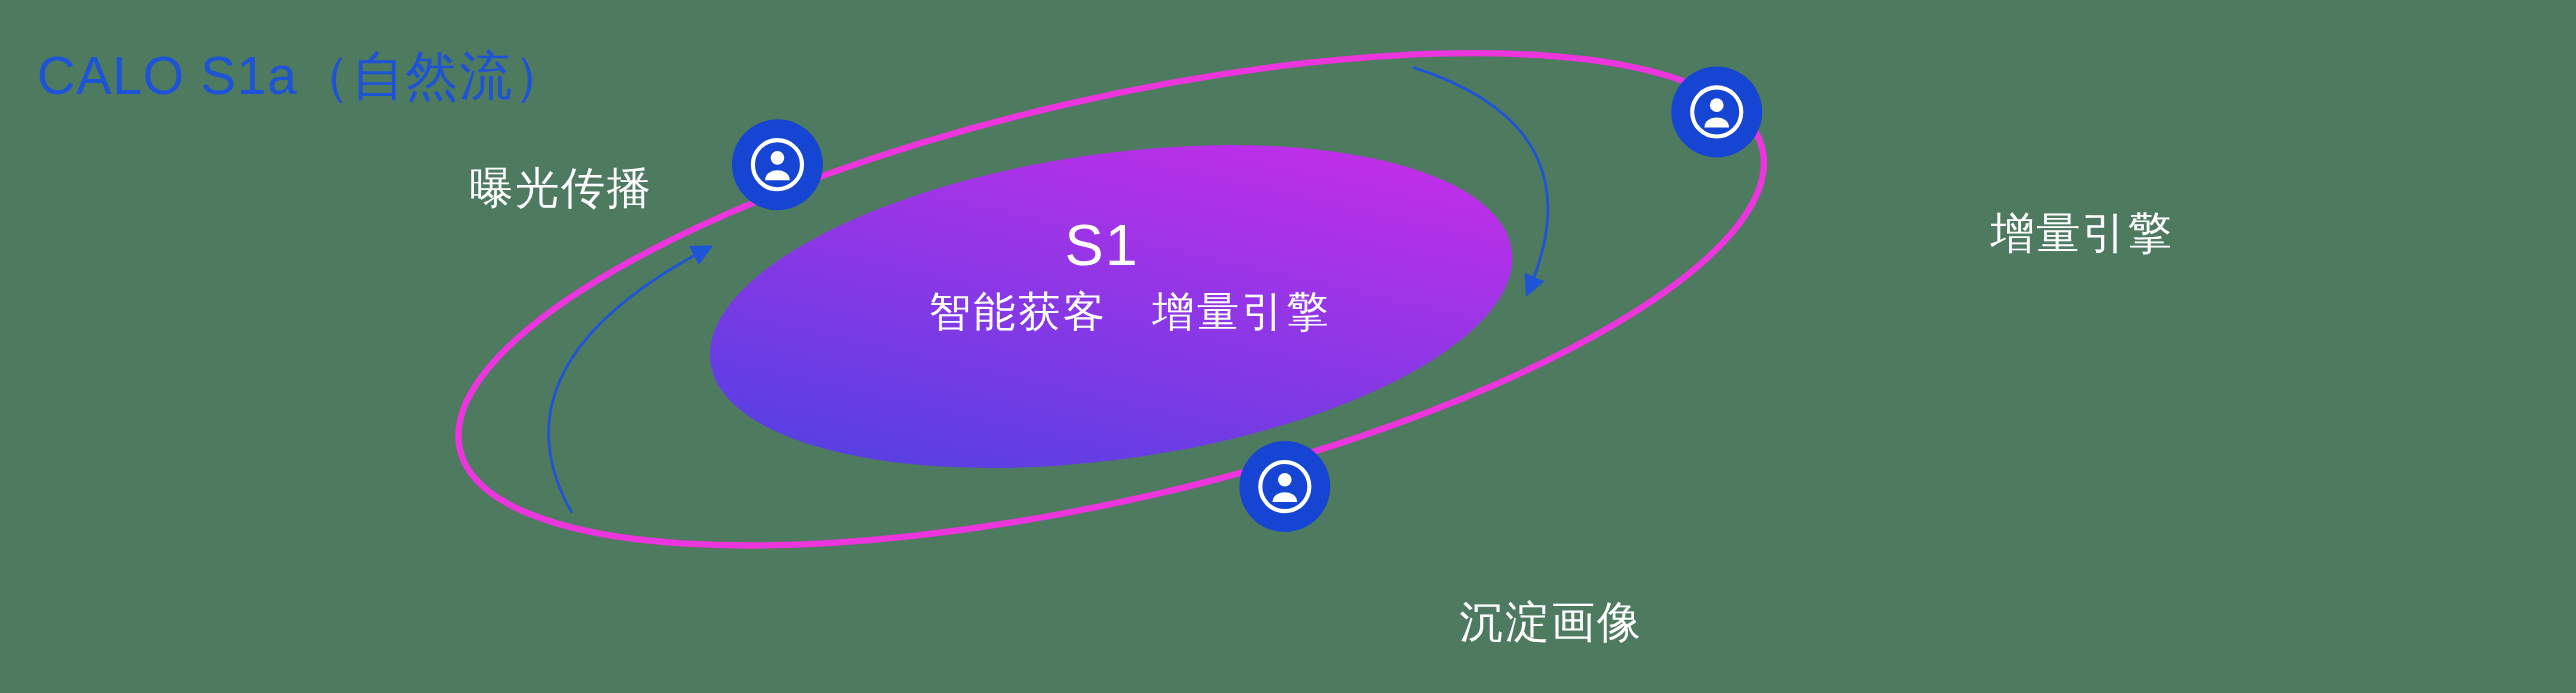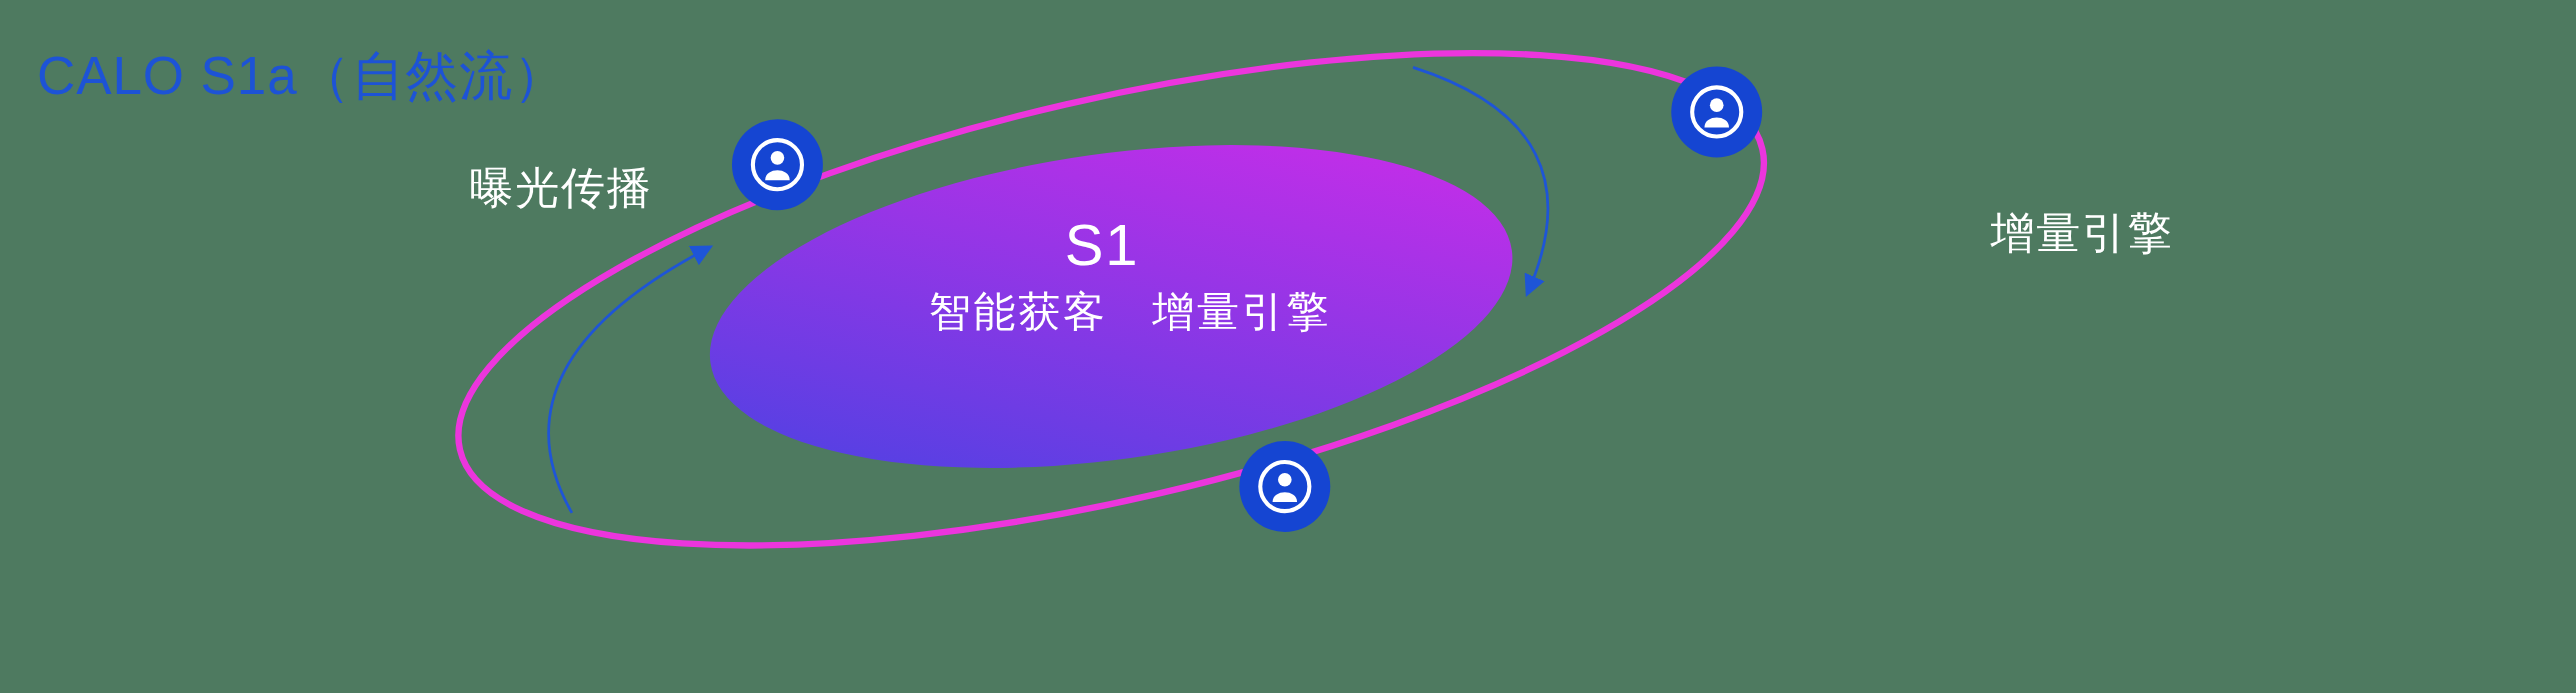--- a/index.html
+++ b/index.html
@@ -112,15 +112,16 @@
   </svg>
 
   <div class="label core-title centered" style="left:1102px; top:213px;">S1</div>
   <div class="label core-sub centered" style="left:1106px; top:289px;margin-left:24px;">智能获客　增量引擎</div>
 
   <div class="label title-blue" style="left:37px; top:47px;">CALO S1a（自然流）</div>
   <div class="label sub-white centered" style="left:561px; top:164px;">曝光传播</div>
 
   <div class="label sub-white centered" style="left:2082px; top:209px;">增量引擎</div>
 
+  <div class="label sub-white centered" style="left:1551px; top:598px;">沉淀画像</div>
 
 </div>
 
 
 </body></html>

